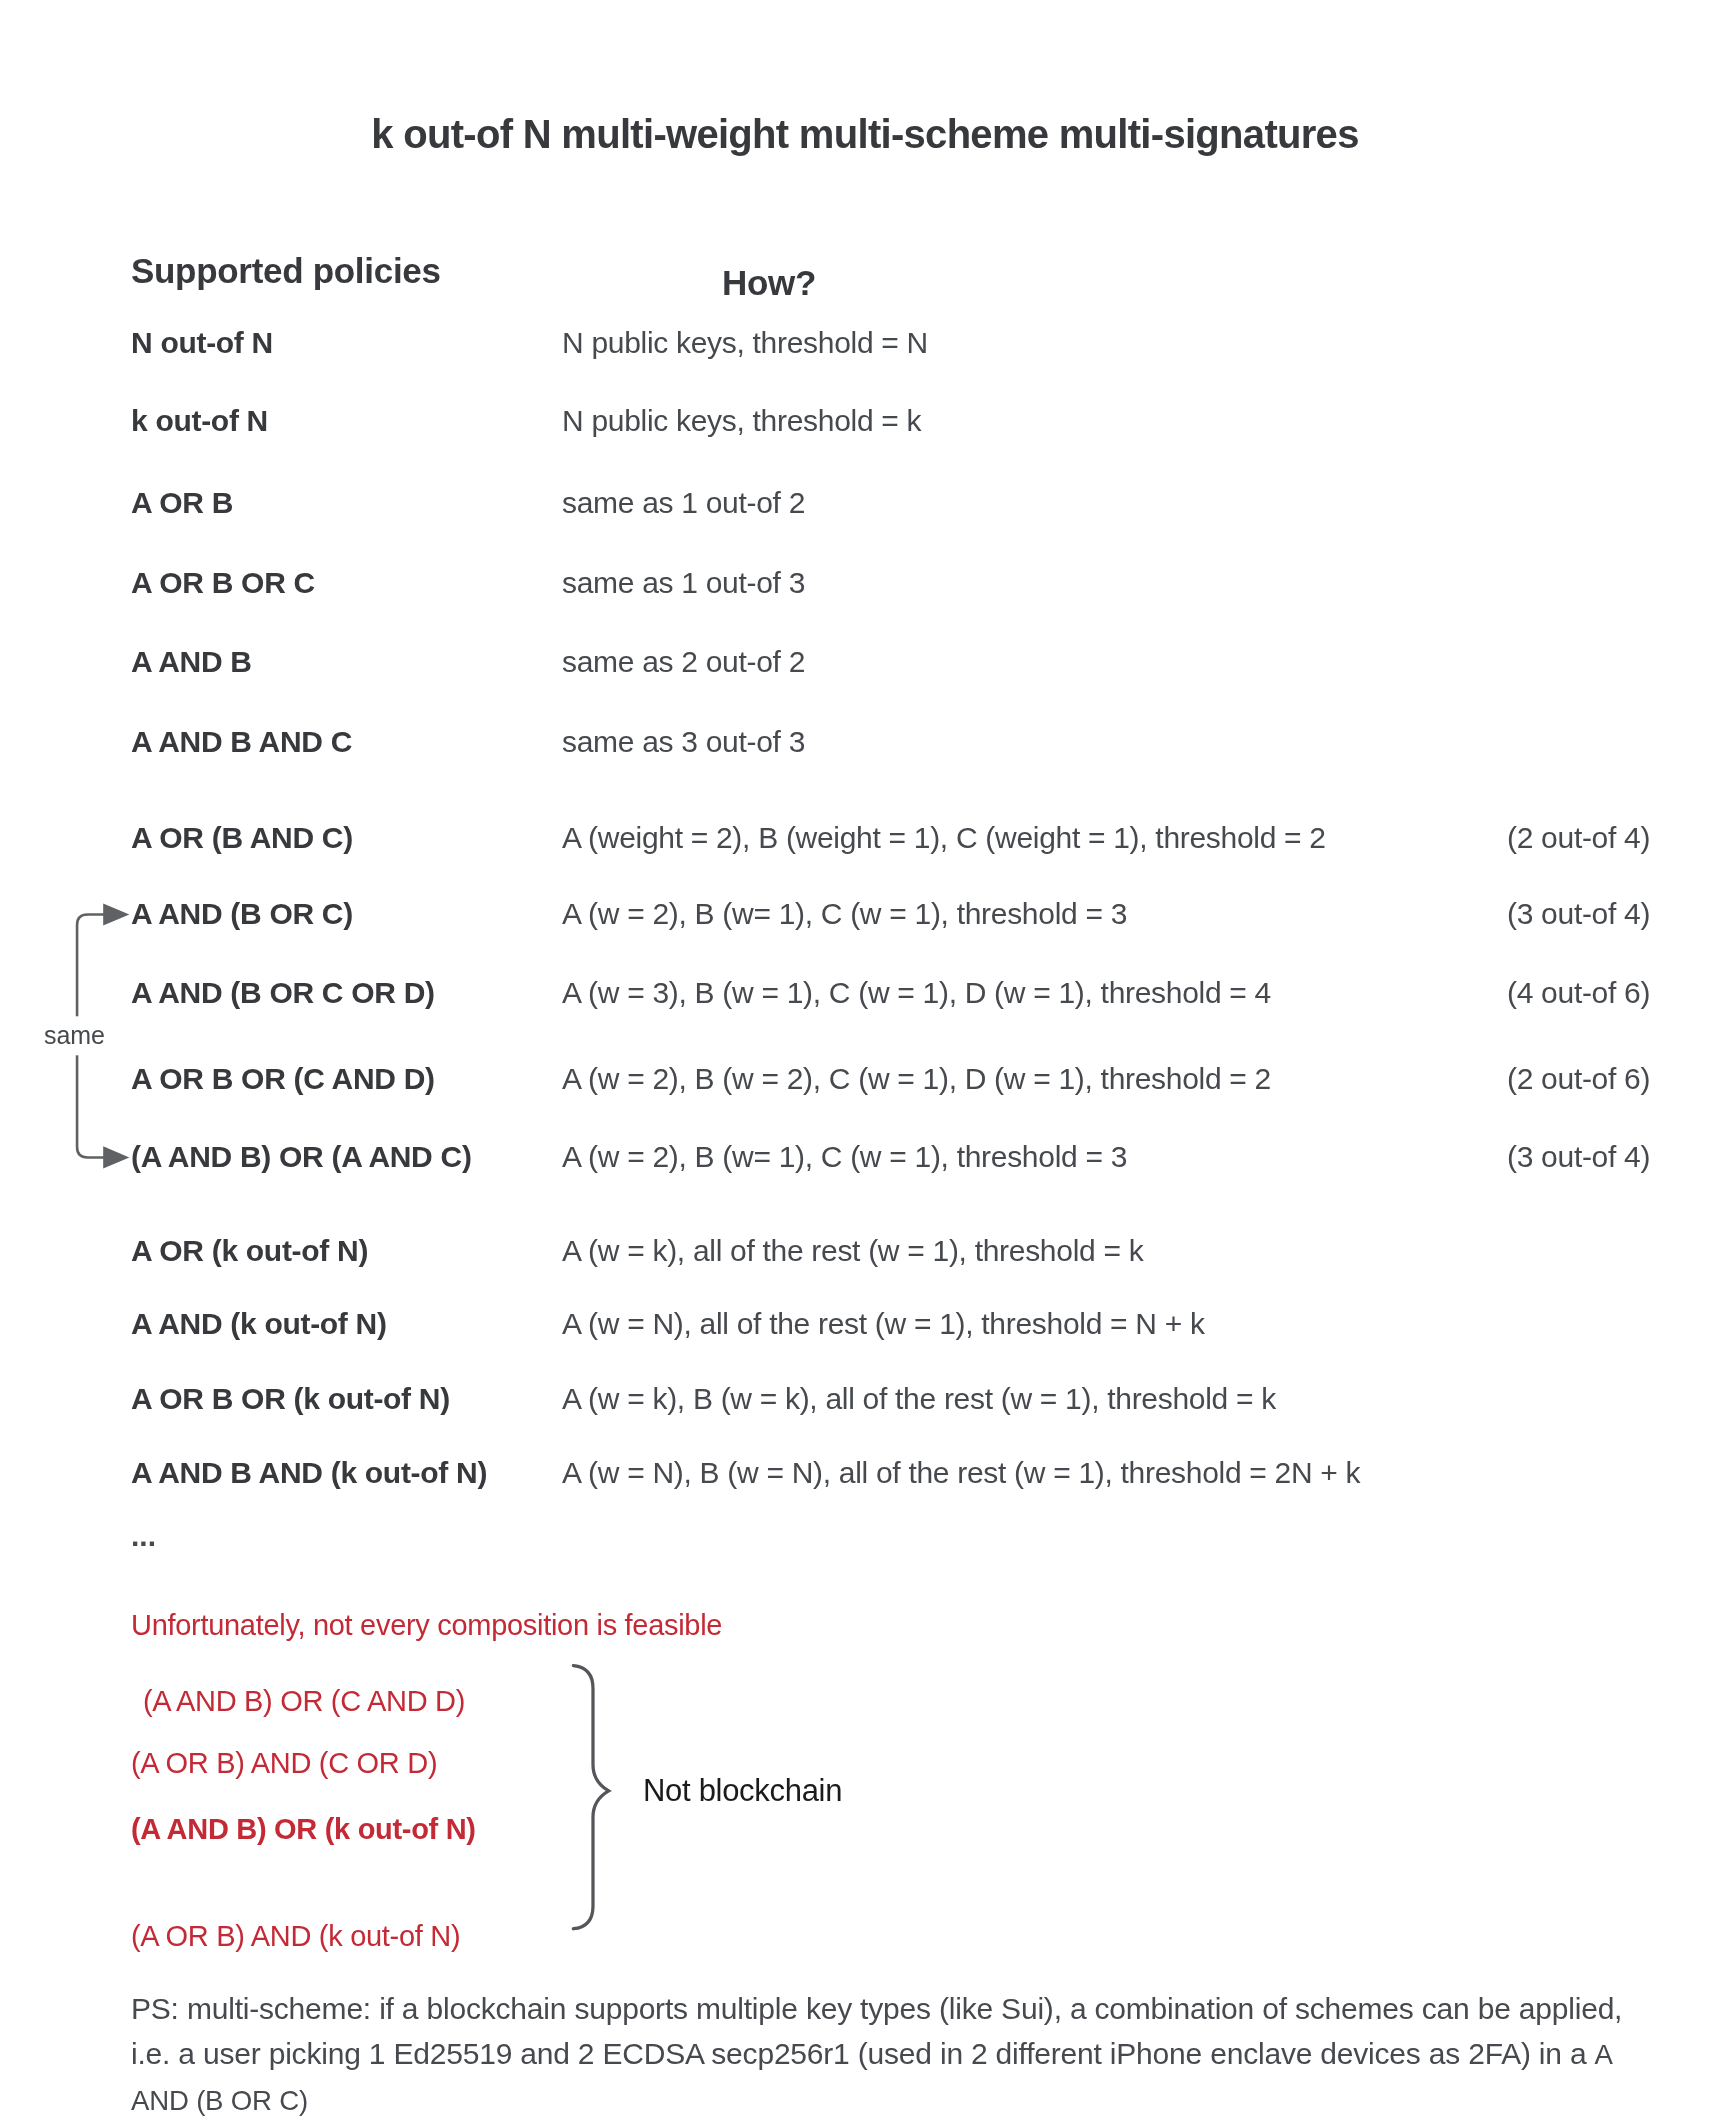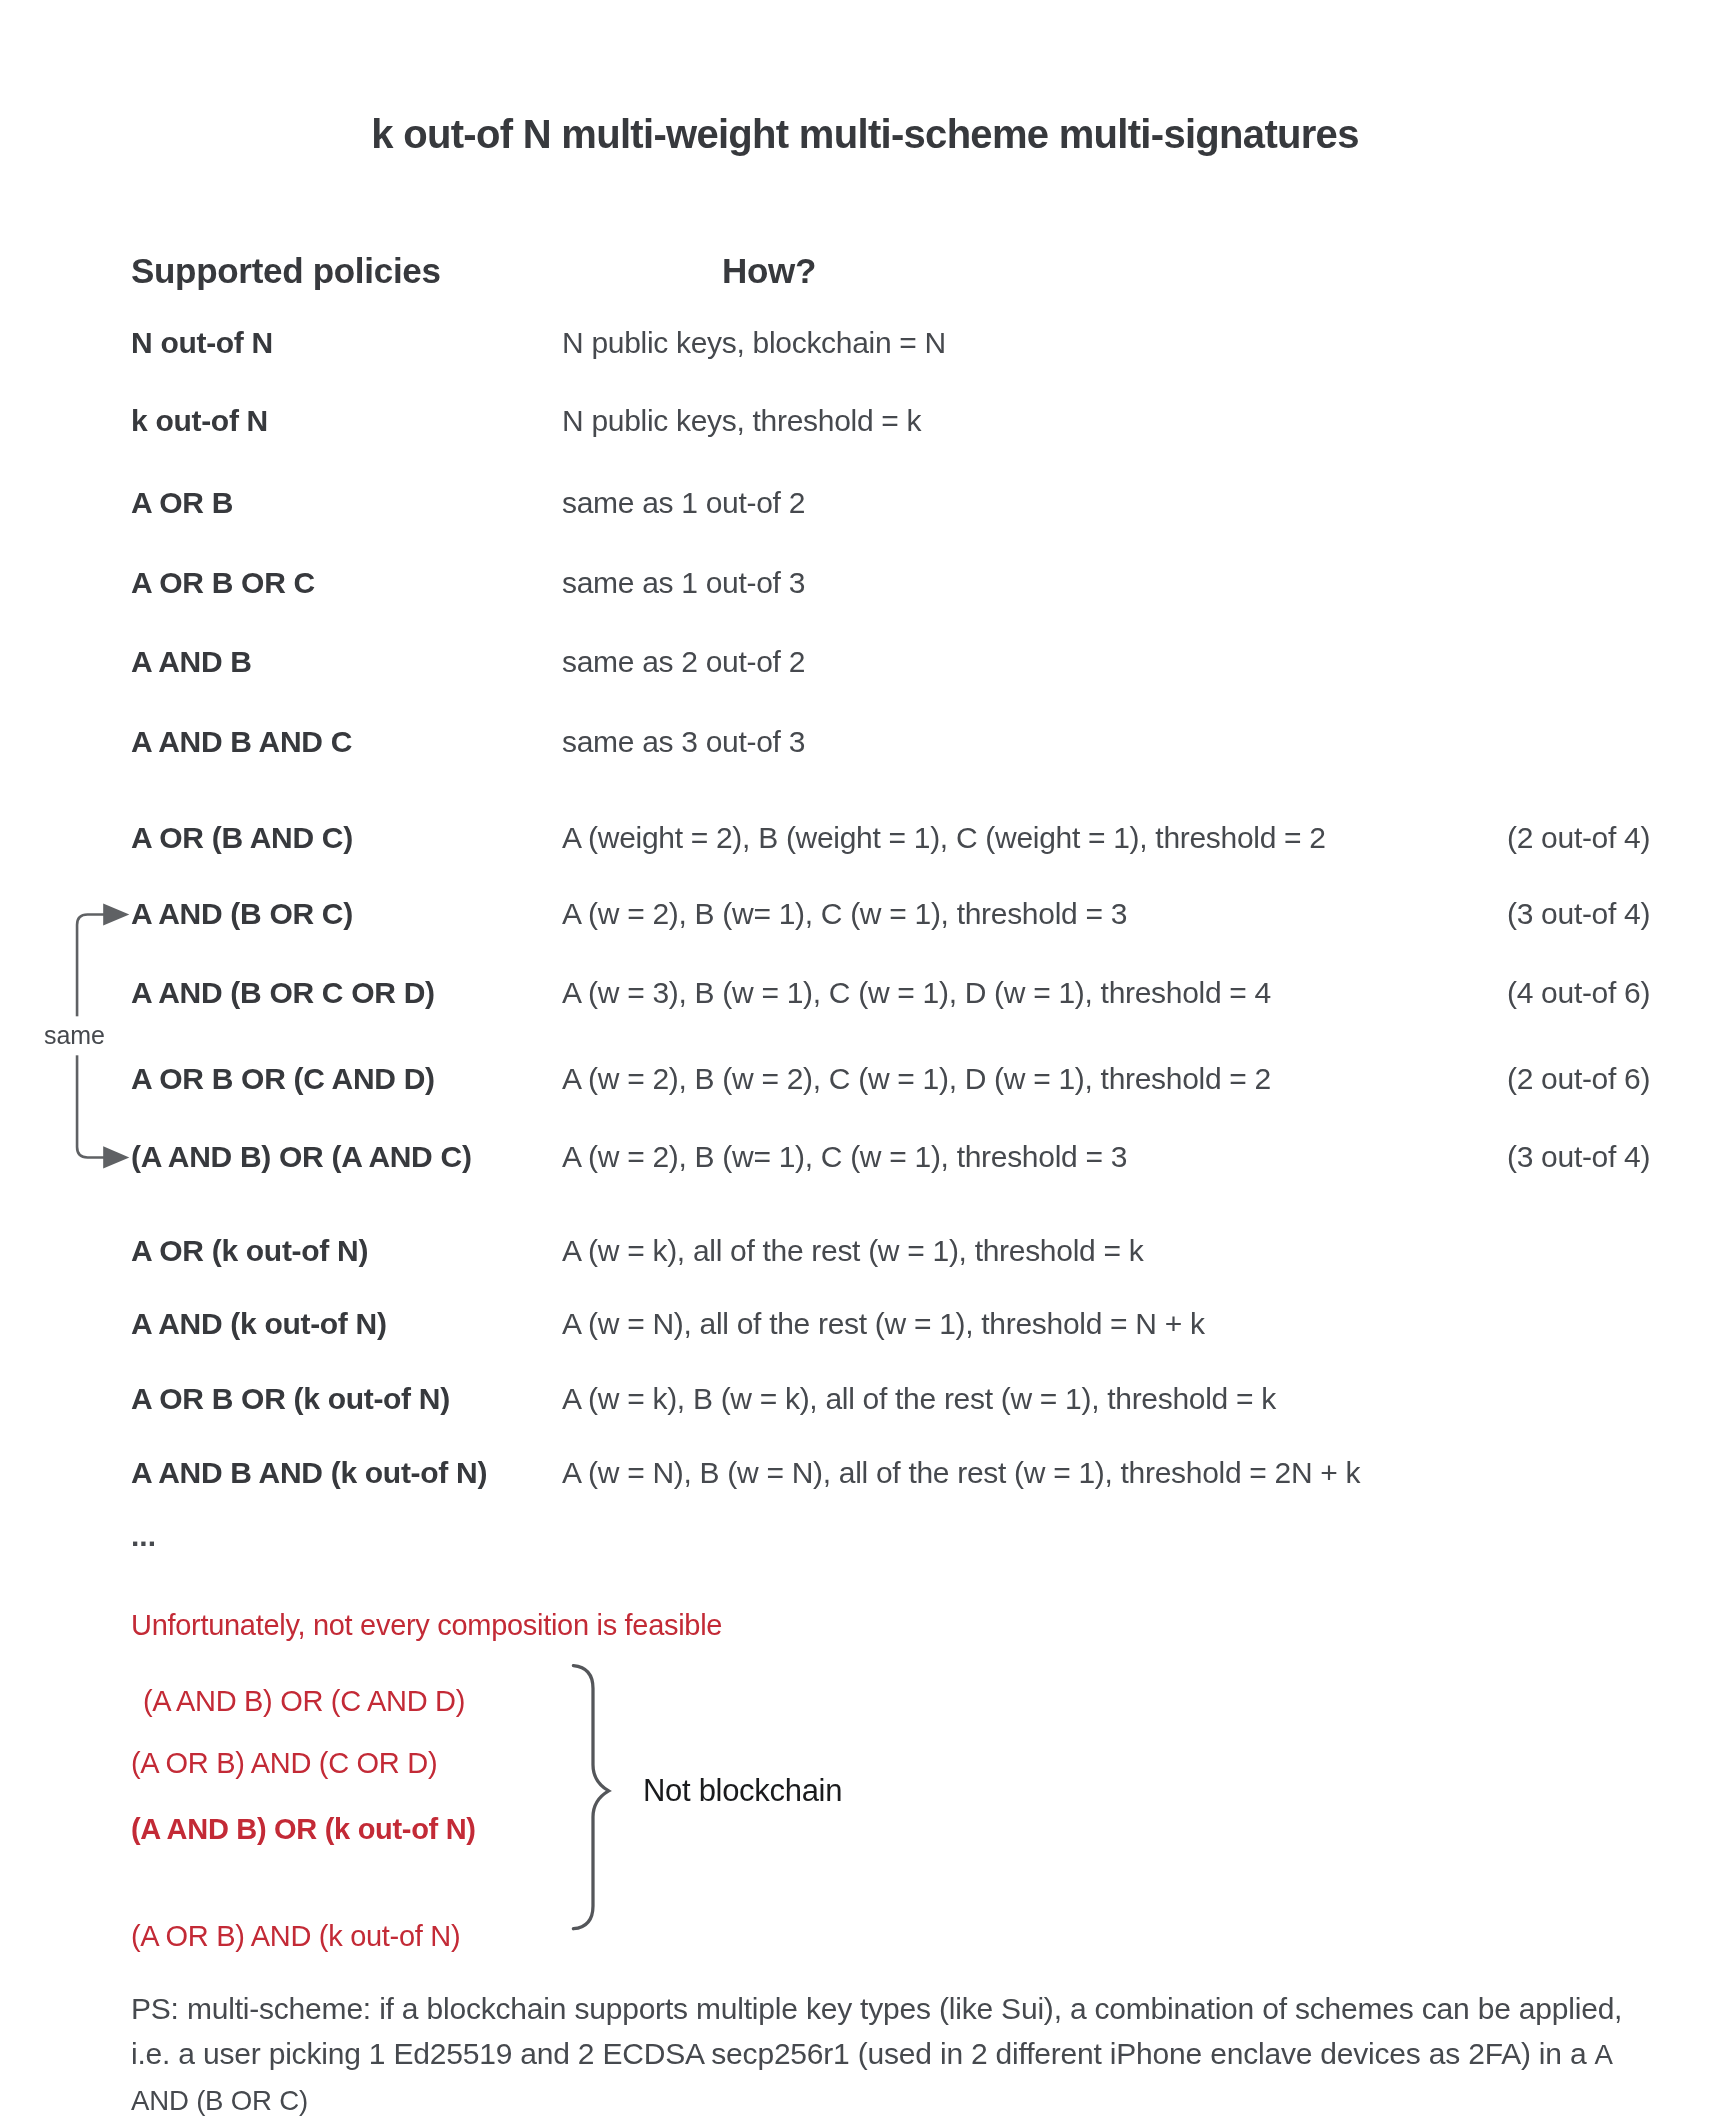--- a/index.html
+++ b/index.html
@@ -60,26 +60,26 @@
 
   <svg class="overlay" width="1730" height="2119" viewBox="0 0 2649 3244">
     <path class="connector" d="M 162 1400 L 134 1400 Q 118 1400 118 1416 L 118 1756 Q 118 1772 134 1772 L 162 1772"></path>
     <polygon class="arrowhead" points="158,1383 158,1417 198,1400"></polygon>
     <polygon class="arrowhead" points="158,1755 158,1789 198,1772"></polygon>
     <path class="brace" d="M 878 2550 Q 908 2553 908 2585 L 908 2702 Q 908 2728 932 2742 Q 908 2756 908 2782 L 908 2918 Q 908 2950 878 2953"></path>
   </svg>
 
   <div class="abs page-title" style="top:134px">k out-of N multi-weight multi-scheme multi-signatures</div>
   <div class="abs col-header" style="left:131px;top:271px">Supported policies</div>
-  <div class="abs col-header" style="left:722px;top:271px">How?</div>
+  <div class="abs col-header" style="left:722px;top:283px">How?</div>
 
   <div id="rows">
       <div class="row" style="top: 343px;">
       <span class="cell policy">N out-of N</span>
-      <span class="cell how">N public keys, blockchain = N</span>
+      <span class="cell how">N public keys, threshold = N</span>
       <span class="cell note"></span>
     </div>
       <div class="row" style="top: 421px;">
       <span class="cell policy">k out-of N</span>
       <span class="cell how">N public keys, threshold = k</span>
       <span class="cell note"></span>
     </div>
       <div class="row" style="top: 503px;">
       <span class="cell policy">A OR B</span>
       <span class="cell how">same as 1 out-of 2</span>

